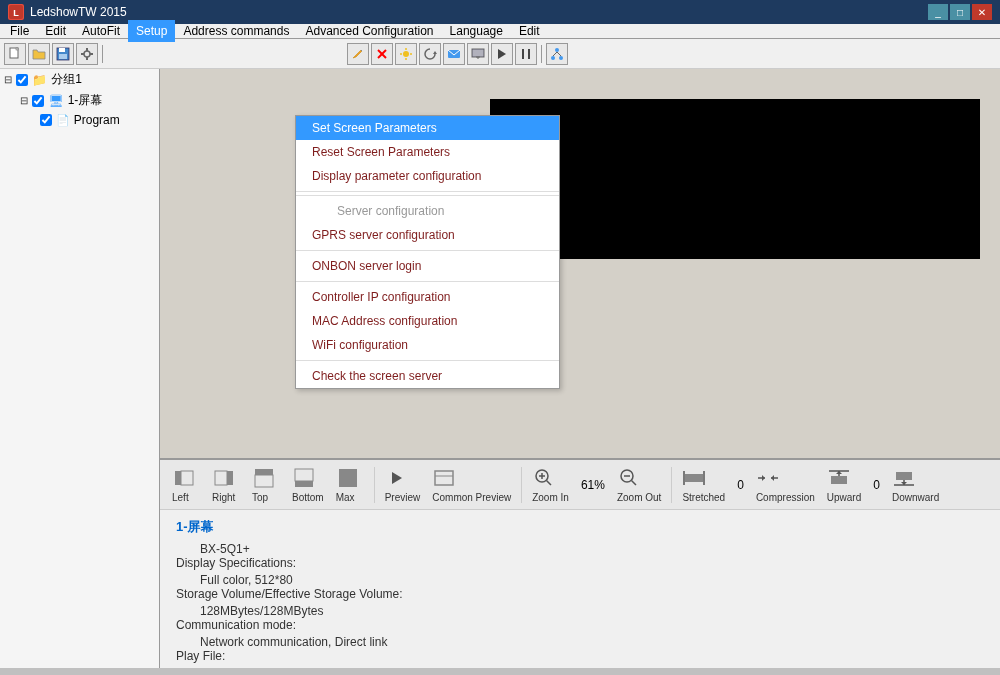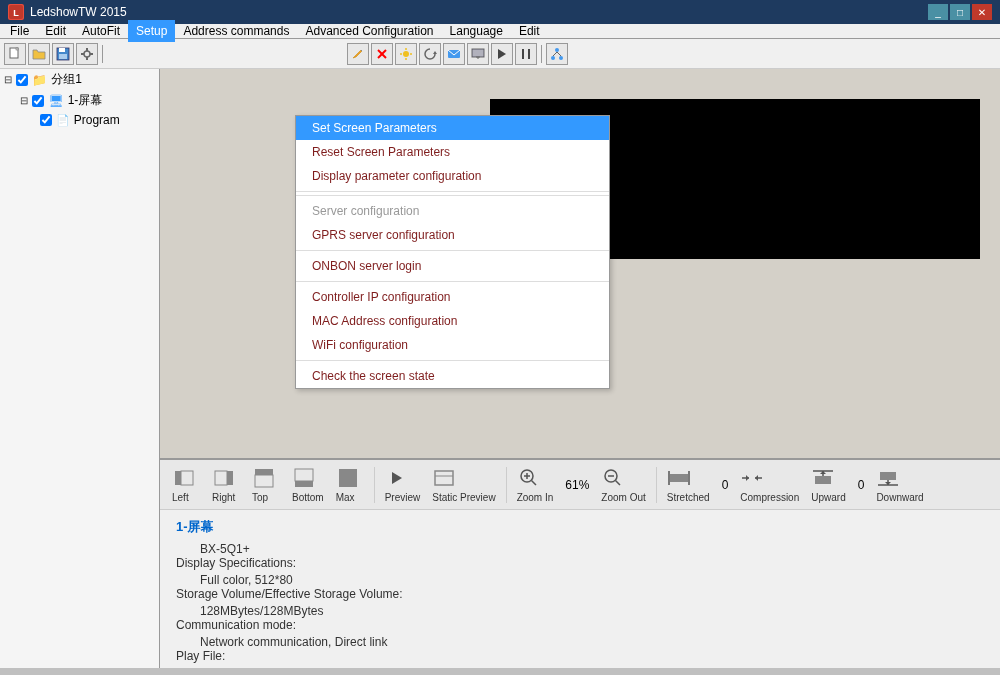--- a/index.html
+++ b/index.html
@@ -135,40 +135,41 @@
       font-size: 10px;
     }
     .tree-checkbox {
       width: 12px;
       height: 12px;
     }
     .dropdown-menu {
       position: absolute;
       top: 46px;
       left: 135px;
-      width: 315px;
+      width: 265px;
       background: white;
       border: 1px solid #999;
       box-shadow: 2px 2px 5px rgba(0,0,0,0.2);
       z-index: 200;
     }
     .dropdown-item {
       padding: 5px 16px;
       font-size: 12px;
       cursor: pointer;
       color: #7f1d1d;
       white-space: nowrap;
     }
     .dropdown-item.highlighted {
       background: #3399ff;
       color: white;
     }
     .dropdown-item.disabled {
       color: #999;
       cursor: default;
+      margin-left: 25px;
     }
     .dropdown-separator {
       height: 1px;
       background: #ddd;
       margin: 3px 0;
     }
 
     
     .canvas-area {
       flex: 1;
@@ -417,21 +418,21 @@
       <div class="dropdown-separator"></div>
       <div class="dropdown-item disabled">Server configuration</div>
       <div class="dropdown-item">GPRS server configuration</div>
       <div class="dropdown-separator"></div>
       <div class="dropdown-item">ONBON server login</div>
       <div class="dropdown-separator"></div>
       <div class="dropdown-item">Controller IP configuration</div>
       <div class="dropdown-item">MAC Address configuration</div>
       <div class="dropdown-item">WiFi configuration</div>
       <div class="dropdown-separator"></div>
-      <div class="dropdown-item">Check the screen state</div>
+      <div class="dropdown-item">Check the screen server</div>
     </div>
 
     <div class="bottom-toolbar">
 
       <div class="playback-bar">
 
         <div class="pb-btn">
           <div class="pb-btn-icon">
             <svg width="22" height="22" viewBox="0 0 22 22">
                 <rect x="2" y="4" width="6" height="14" fill="#888"></rect>
@@ -484,21 +485,21 @@
           </div>
           <span class="pb-btn-label">Preview</span>
         </div>
         <div class="pb-btn">
           <div class="pb-btn-icon">
             <svg width="22" height="22" viewBox="0 0 22 22">
                 <rect x="2" y="4" width="18" height="14" fill="none" stroke="#888" stroke-width="1.5"></rect>
                 <line x1="2" y1="9" x2="20" y2="9" stroke="#888" stroke-width="1"></line>
               </svg>
           </div>
-          <span class="pb-btn-label">Static Preview</span>
+          <span class="pb-btn-label">Common Preview</span>
         </div>
         <div class="pb-separator"></div>
         <div class="pb-btn">
           <div class="pb-btn-icon" style="font-size:16px; color:#555;">
             <svg width="22" height="22" viewBox="0 0 22 22">
                 <circle cx="9" cy="9" r="6" fill="none" stroke="#555" stroke-width="1.5"></circle>
                 <line x1="13.5" y1="13.5" x2="18" y2="18" stroke="#555" stroke-width="1.5"></line>
                 <line x1="9" y1="6" x2="9" y2="12" stroke="#555" stroke-width="1.5"></line>
                 <line x1="6" y1="9" x2="12" y2="9" stroke="#555" stroke-width="1.5"></line>
               </svg>

